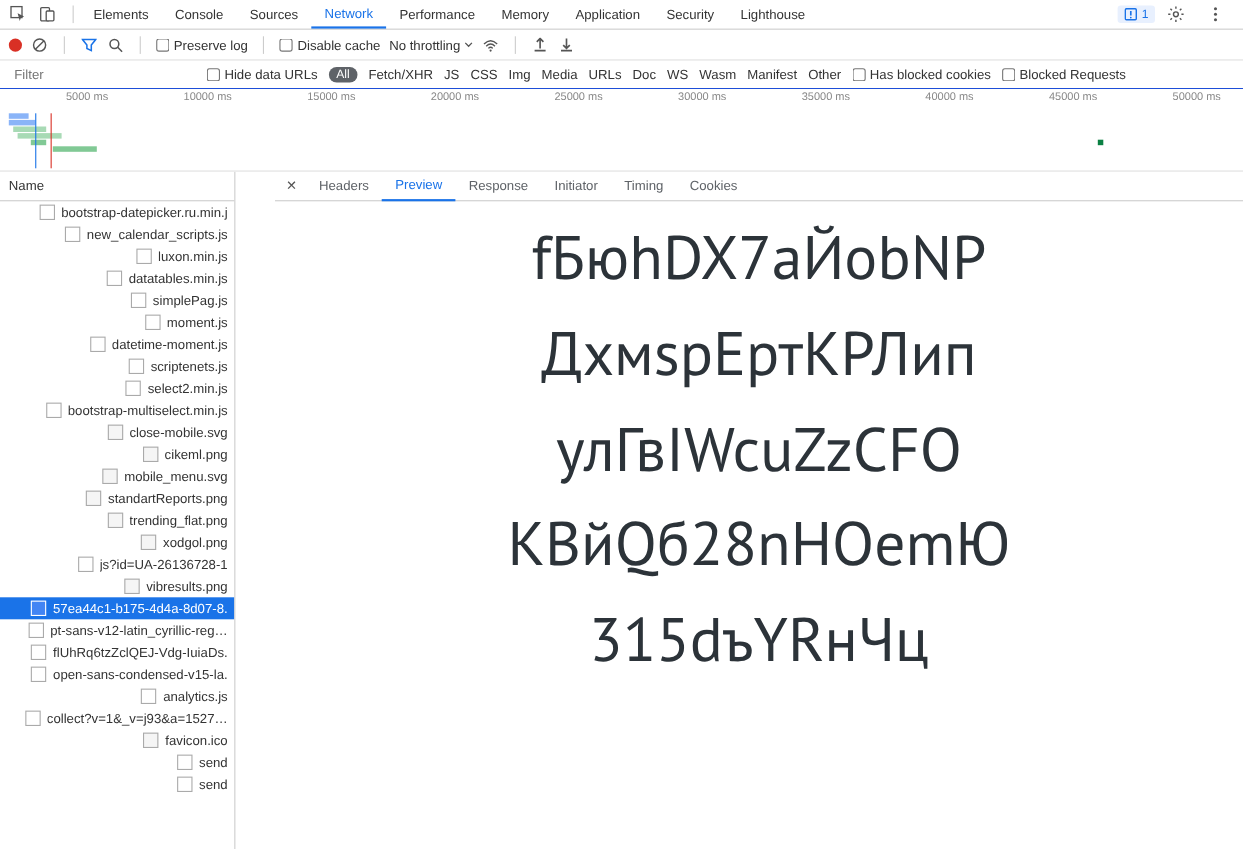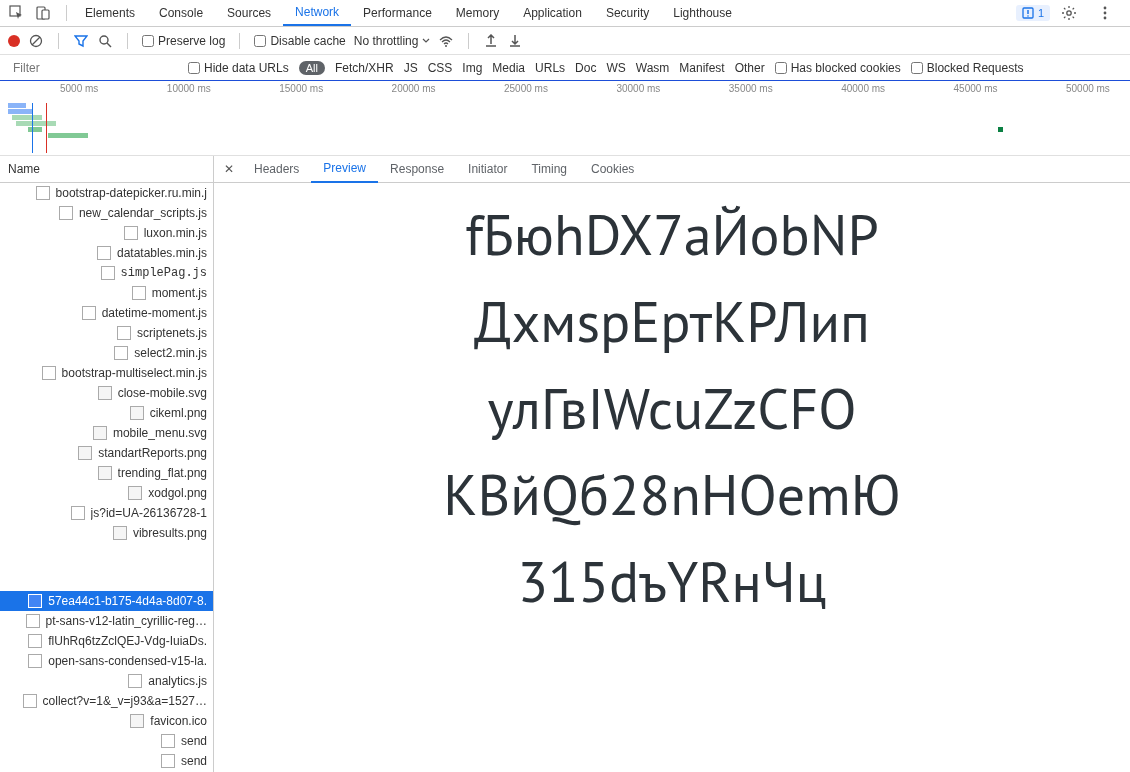--- a/index.html
+++ b/index.html
@@ -25,26 +25,26 @@
 .filter-input { flex: 0 0 170px; border: 1px solid transparent; padding: 2px 4px; font-size: 12px; color: #666; background: transparent; }
 .pill { background: #5f6368; color: #fff; border-radius: 10px; padding: 1px 7px; font-size: 11px; }
 .ftype { color: #333; cursor: pointer; }
 
 .timeline { height: 75px; border-bottom: 1px solid #e0e0e0; position: relative; background: #fff; }
 .tl-ticks { display: flex; justify-content: space-between; padding: 2px 20px 0 60px; font-size: 10px; color: #888; }
 .tl-body { position: absolute; left: 8px; top: 22px; right: 8px; bottom: 2px; }
 .tl-bar { position: absolute; height: 5px; }
 .tl-line { position: absolute; top: 0; bottom: 0; width: 1px; }
 
-.main { display: flex; height: calc(772px - 27px - 28px - 26px - 75px); }
+.main { display: flex; height: calc(772px - 27px - 28px - 26px - 75px); gap: 36px; }
 .name-col { width: 214px; border-right: 1px solid #ccc; display: flex; flex-direction: column; }
 .name-head { height: 27px; border-bottom: 1px solid #ccc; display: flex; align-items: center; padding-left: 8px; font-size: 12px; color: #333; }
 .name-list { flex: 1; overflow-y: auto; overflow-x: hidden; }
 .name-item { display: flex; align-items: center; gap: 6px; padding: 3px 6px; font-size: 12px; cursor: pointer; white-space: nowrap; overflow: hidden; text-overflow: ellipsis; justify-content: flex-end; }
-.name-item.selected { background: #1a73e8; color: #fff; margin-top: 48px; }
+.name-item.selected { background: #1a73e8; color: #fff; }
 .file-icon { width: 14px; height: 14px; flex-shrink: 0; border: 1px solid #aaa; background: #fff; display: inline-flex; align-items: center; justify-content: center; font-size: 8px; color: #888; }
 .file-icon.img { border-color: #aaa; background: #f5f5f5; }
 .file-icon.selimg { border: 1px solid #fff; background: #4285f4; }
 
 .detail { flex: 1; display: flex; flex-direction: column; }
 .detail-tabs { height: 27px; border-bottom: 1px solid #ccc; display: flex; align-items: center; padding-left: 6px; gap: 0; }
 .dtab { padding: 0 12px; height: 27px; display: flex; align-items: center; cursor: pointer; font-size: 12px; color: #5f6368; }
 .dtab.active { color: #1a73e8; border-bottom: 2px solid #1a73e8; }
 .close-x { width: 18px; height: 18px; display: flex; align-items: center; justify-content: center; cursor: pointer; color: #555; margin-right: 4px; }
 .preview-body { flex: 1; display: flex; align-items: flex-start; justify-content: center; padding-top: 8px; overflow: auto; }
@@ -233,21 +233,21 @@
         <div class="name-item">
           <span class="file-icon"></span>
           <span style="overflow: hidden; text-overflow: ellipsis;">luxon.min.js</span>
         </div>
         <div class="name-item">
           <span class="file-icon"></span>
           <span style="overflow: hidden; text-overflow: ellipsis;">datatables.min.js</span>
         </div>
         <div class="name-item">
           <span class="file-icon"></span>
-          <span style="overflow: hidden; text-overflow: ellipsis; font-family: Liberation Mono, monospace;">simplePag.js</span>
+          <span style="overflow: hidden; text-overflow: ellipsis;">simplePag.js</span>
         </div>
         <div class="name-item">
           <span class="file-icon"></span>
           <span style="overflow: hidden; text-overflow: ellipsis;">moment.js</span>
         </div>
         <div class="name-item">
           <span class="file-icon"></span>
           <span style="overflow: hidden; text-overflow: ellipsis;">datetime-moment.js</span>
         </div>
         <div class="name-item">

